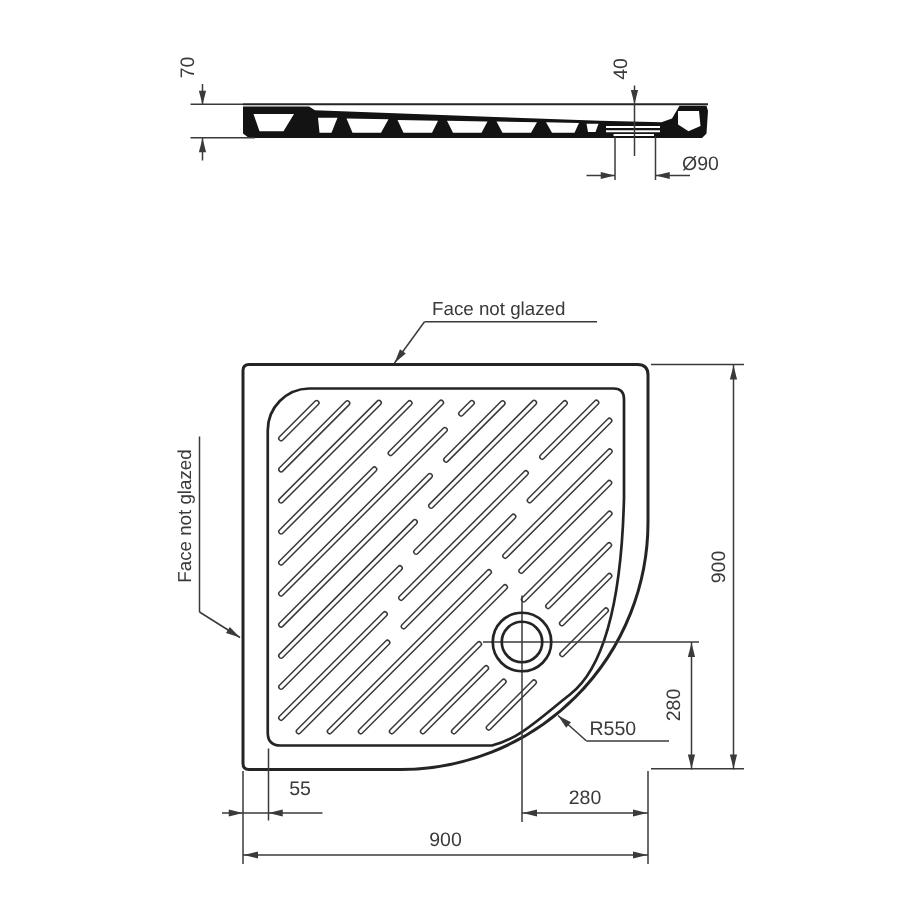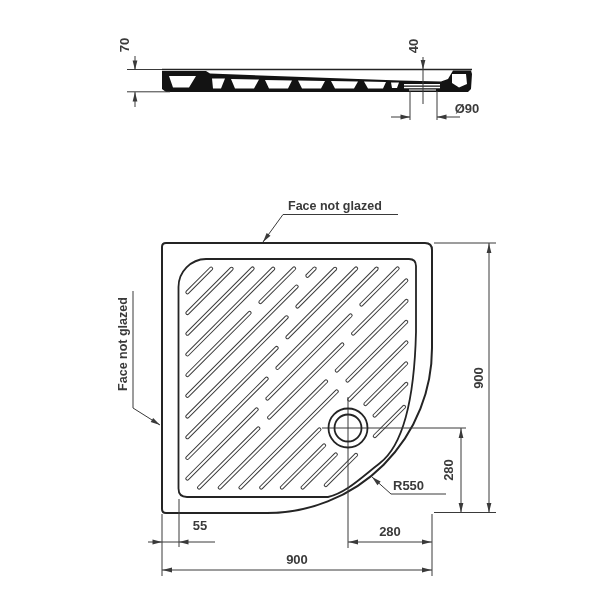--- a/index.html
+++ b/index.html
@@ -2,21 +2,21 @@
 <html style="--ink: #3a3a3a; --outline: #242424; --fill: #131313; --bg: #ffffff;"><head>
 <meta charset="utf-8">
 <style>
   :root{
     --ink:#3a3a3a;
     --outline:#242424;
     --fill:#131313;
     --bg:#ffffff;
   }
   html,body{margin:0;padding:0;background:var(--bg);}
-  .stage{width:600px;height:600px;margin:0;position:relative;background:var(--bg);font-weight:bold;}
+  .stage{width:600px;height:600px;margin:0;position:relative;background:var(--bg);}
   svg{display:block;}
   .dim{stroke:var(--ink);stroke-width:1;fill:none;}
   .outline{stroke:var(--outline);stroke-width:2;fill:none;}
   .inner{stroke:var(--outline);stroke-width:1.8;fill:none;}
   .rimline{stroke:var(--outline);stroke-width:1.4;fill:none;}
   .arrow{fill:var(--ink);stroke:none;}
   .dim-text{font-family:"Liberation Sans", sans-serif;font-size:13px;fill:var(--ink);}
   .label-text{font-family:"Liberation Sans", sans-serif;font-size:12.5px;fill:var(--ink);}
 </style>
 </head>

